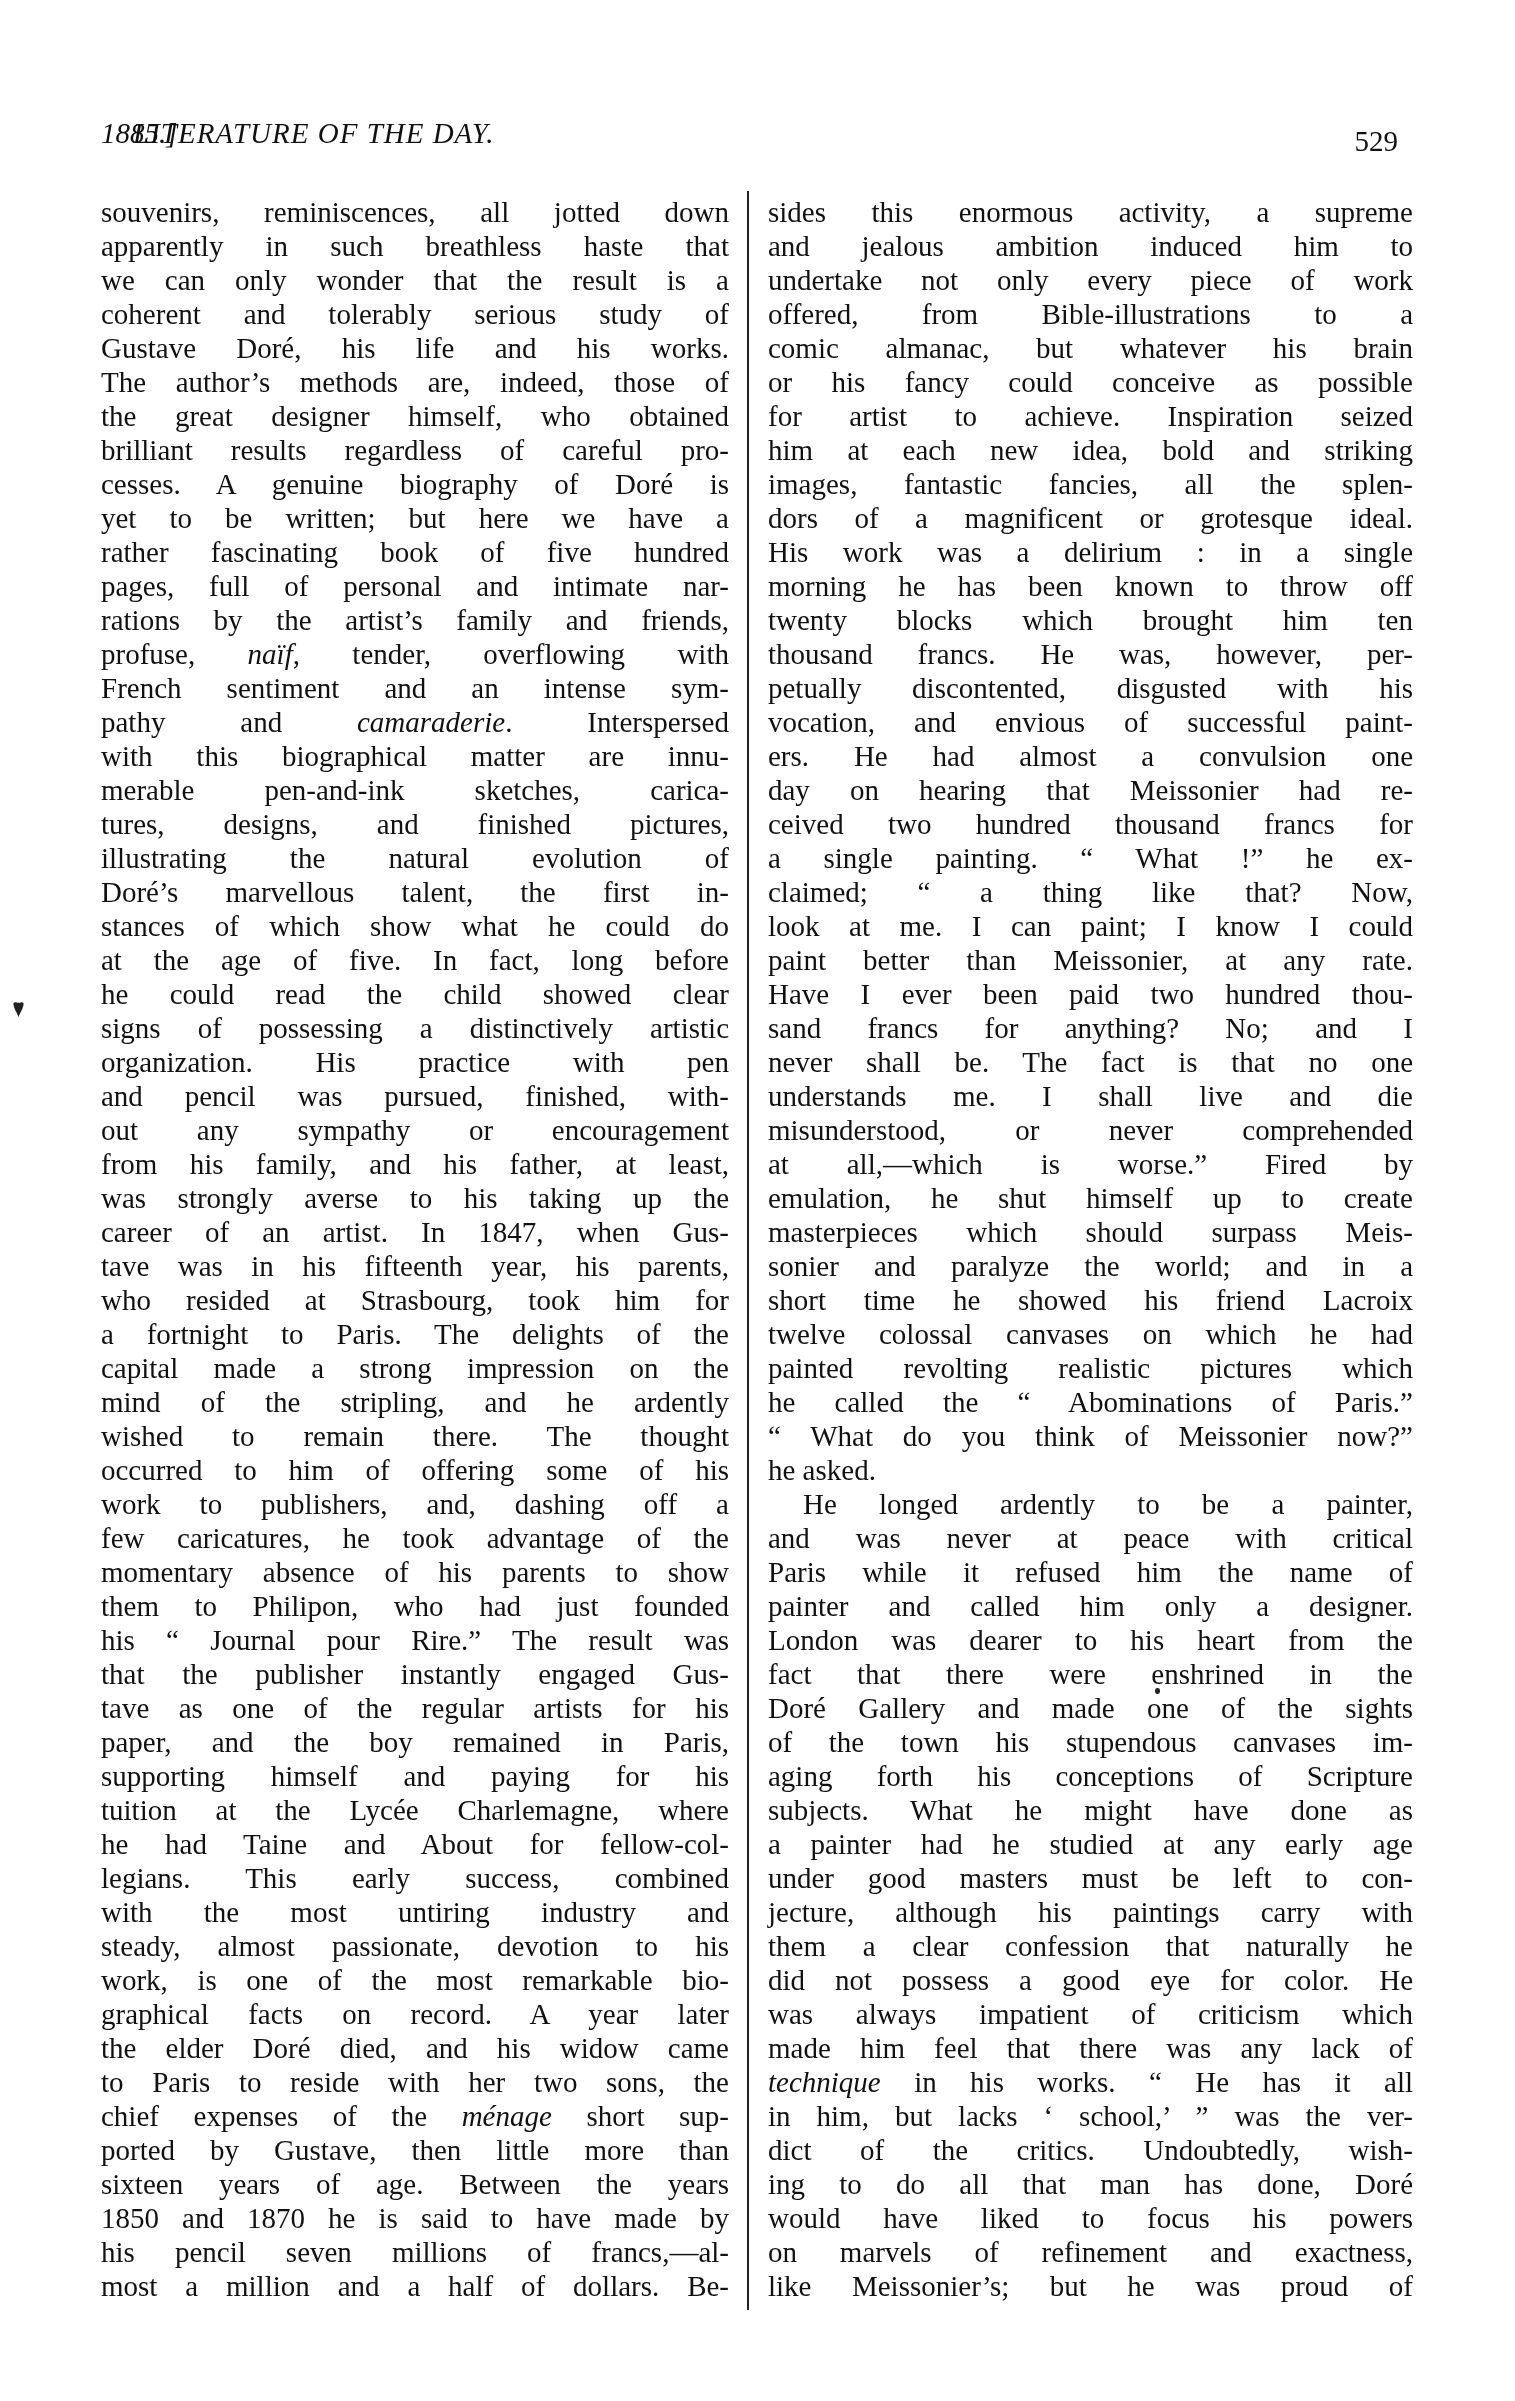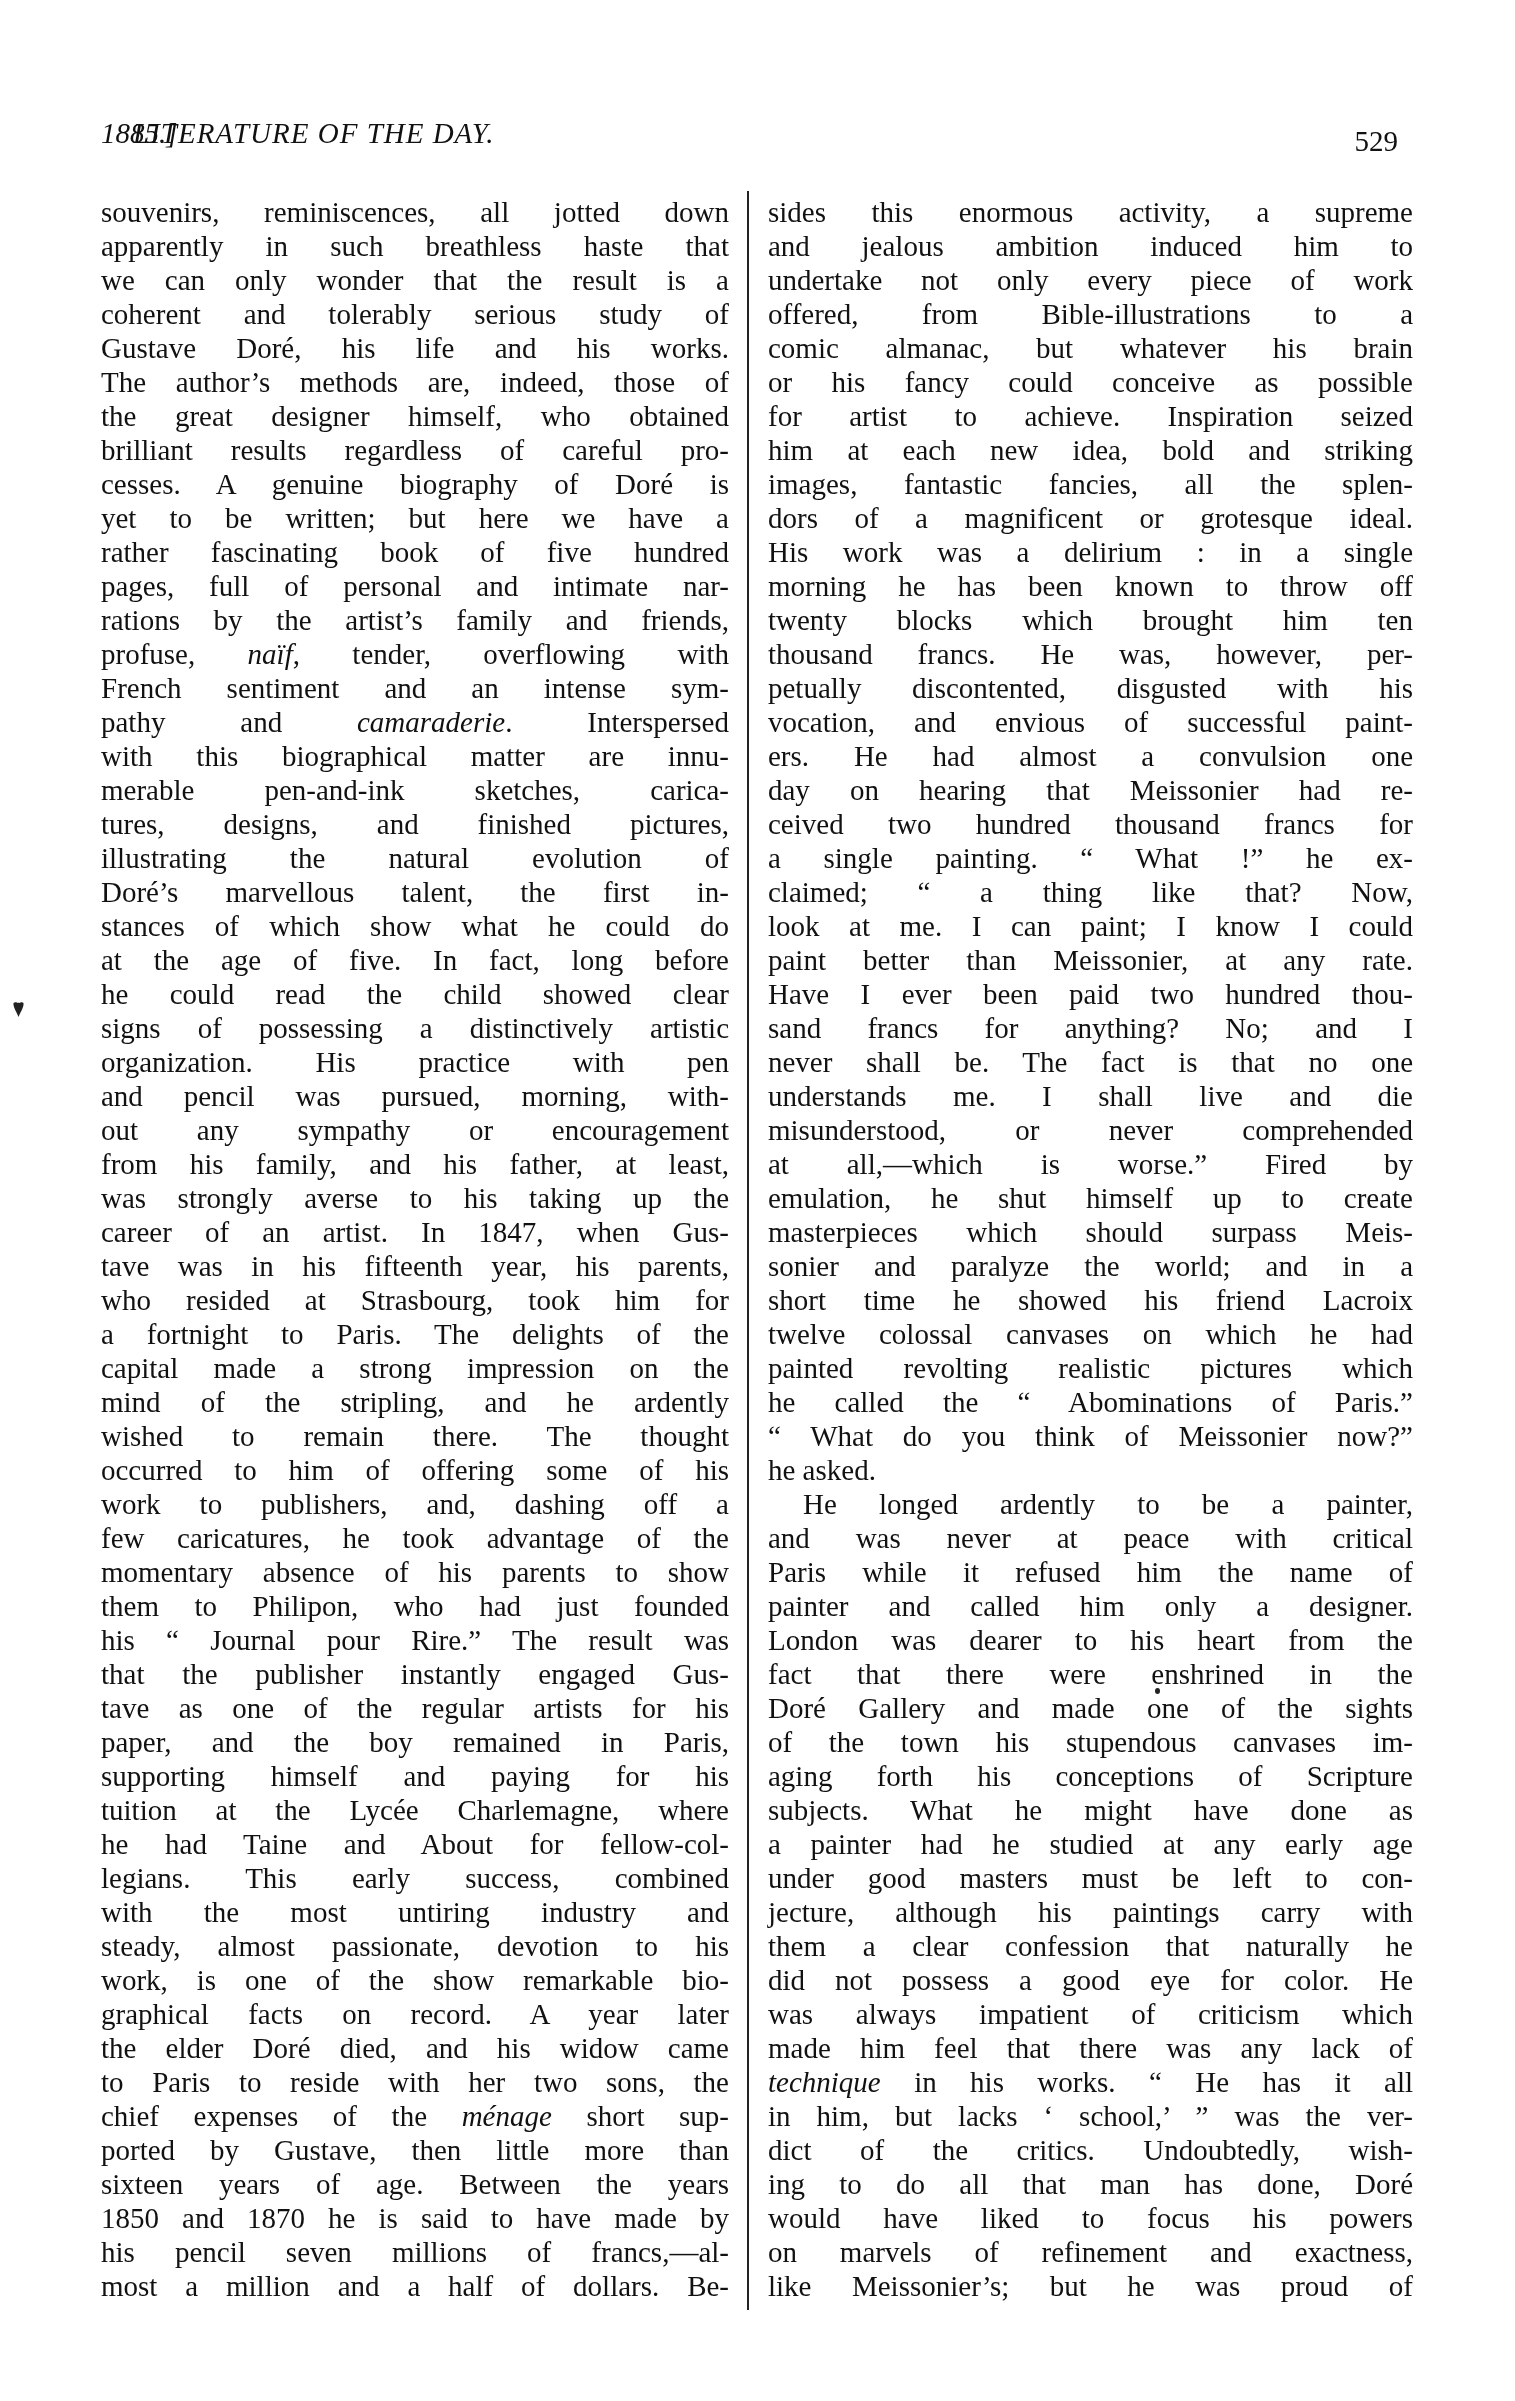--- a/index.html
+++ b/index.html
@@ -54,21 +54,21 @@
       <span class="ln"><span>with this biographical matter are innu-</span></span>
       <span class="ln"><span>merable pen-and-ink sketches, carica-</span></span>
       <span class="ln"><span>tures, designs, and finished pictures,</span></span>
       <span class="ln"><span>illustrating the natural evolution of</span></span>
       <span class="ln"><span>Doré’s marvellous talent, the first in-</span></span>
       <span class="ln"><span>stances of which show what he could do</span></span>
       <span class="ln"><span>at the age of five.  In fact, long before</span></span>
       <span class="ln"><span>he could read the child showed clear</span></span>
       <span class="ln"><span>signs of possessing a distinctively artistic</span></span>
       <span class="ln"><span>organization.  His practice with pen</span></span>
-      <span class="ln"><span>and pencil was pursued, morning, with-</span></span>
+      <span class="ln"><span>and pencil was pursued, finished, with-</span></span>
       <span class="ln"><span>out any sympathy or encouragement</span></span>
       <span class="ln"><span>from his family, and his father, at least,</span></span>
       <span class="ln"><span>was strongly averse to his taking up the</span></span>
       <span class="ln"><span>career of an artist.  In 1847, when Gus-</span></span>
       <span class="ln"><span>tave was in his fifteenth year, his parents,</span></span>
       <span class="ln"><span>who resided at Strasbourg, took him for</span></span>
       <span class="ln"><span>a fortnight to Paris.  The delights of the</span></span>
       <span class="ln"><span>capital made a strong impression on the</span></span>
       <span class="ln"><span>mind of the stripling, and he ardently</span></span>
       <span class="ln"><span>wished to remain there.  The thought</span></span>
@@ -80,21 +80,21 @@
       <span class="ln"><span>his “ Journal pour Rire.”  The result was</span></span>
       <span class="ln"><span>that the publisher instantly engaged Gus-</span></span>
       <span class="ln"><span>tave as one of the regular artists for his</span></span>
       <span class="ln"><span>paper, and the boy remained in Paris,</span></span>
       <span class="ln"><span>supporting himself and paying for his</span></span>
       <span class="ln"><span>tuition at the Lycée Charlemagne, where</span></span>
       <span class="ln"><span>he had Taine and About for fellow-col-</span></span>
       <span class="ln"><span>legians.  This early success, combined</span></span>
       <span class="ln"><span>with the most untiring industry and</span></span>
       <span class="ln"><span>steady, almost passionate, devotion to his</span></span>
-      <span class="ln"><span>work, is one of the show remarkable bio-</span></span>
+      <span class="ln"><span>work, is one of the most remarkable bio-</span></span>
       <span class="ln"><span>graphical facts on record.  A year later</span></span>
       <span class="ln"><span>the elder Doré died, and his widow came</span></span>
       <span class="ln"><span>to Paris to reside with her two sons, the</span></span>
       <span class="ln"><span>chief expenses of the </span><i>ménage</i><span> short sup-</span></span>
       <span class="ln"><span>ported by Gustave, then little more than</span></span>
       <span class="ln"><span>sixteen years of age.  Between the years</span></span>
       <span class="ln"><span>1850 and 1870 he is said to have made by</span></span>
       <span class="ln"><span>his pencil seven millions of francs,—al-</span></span>
       <span class="ln"><span>most a million and a half of dollars.  Be-</span></span>
     </div>

